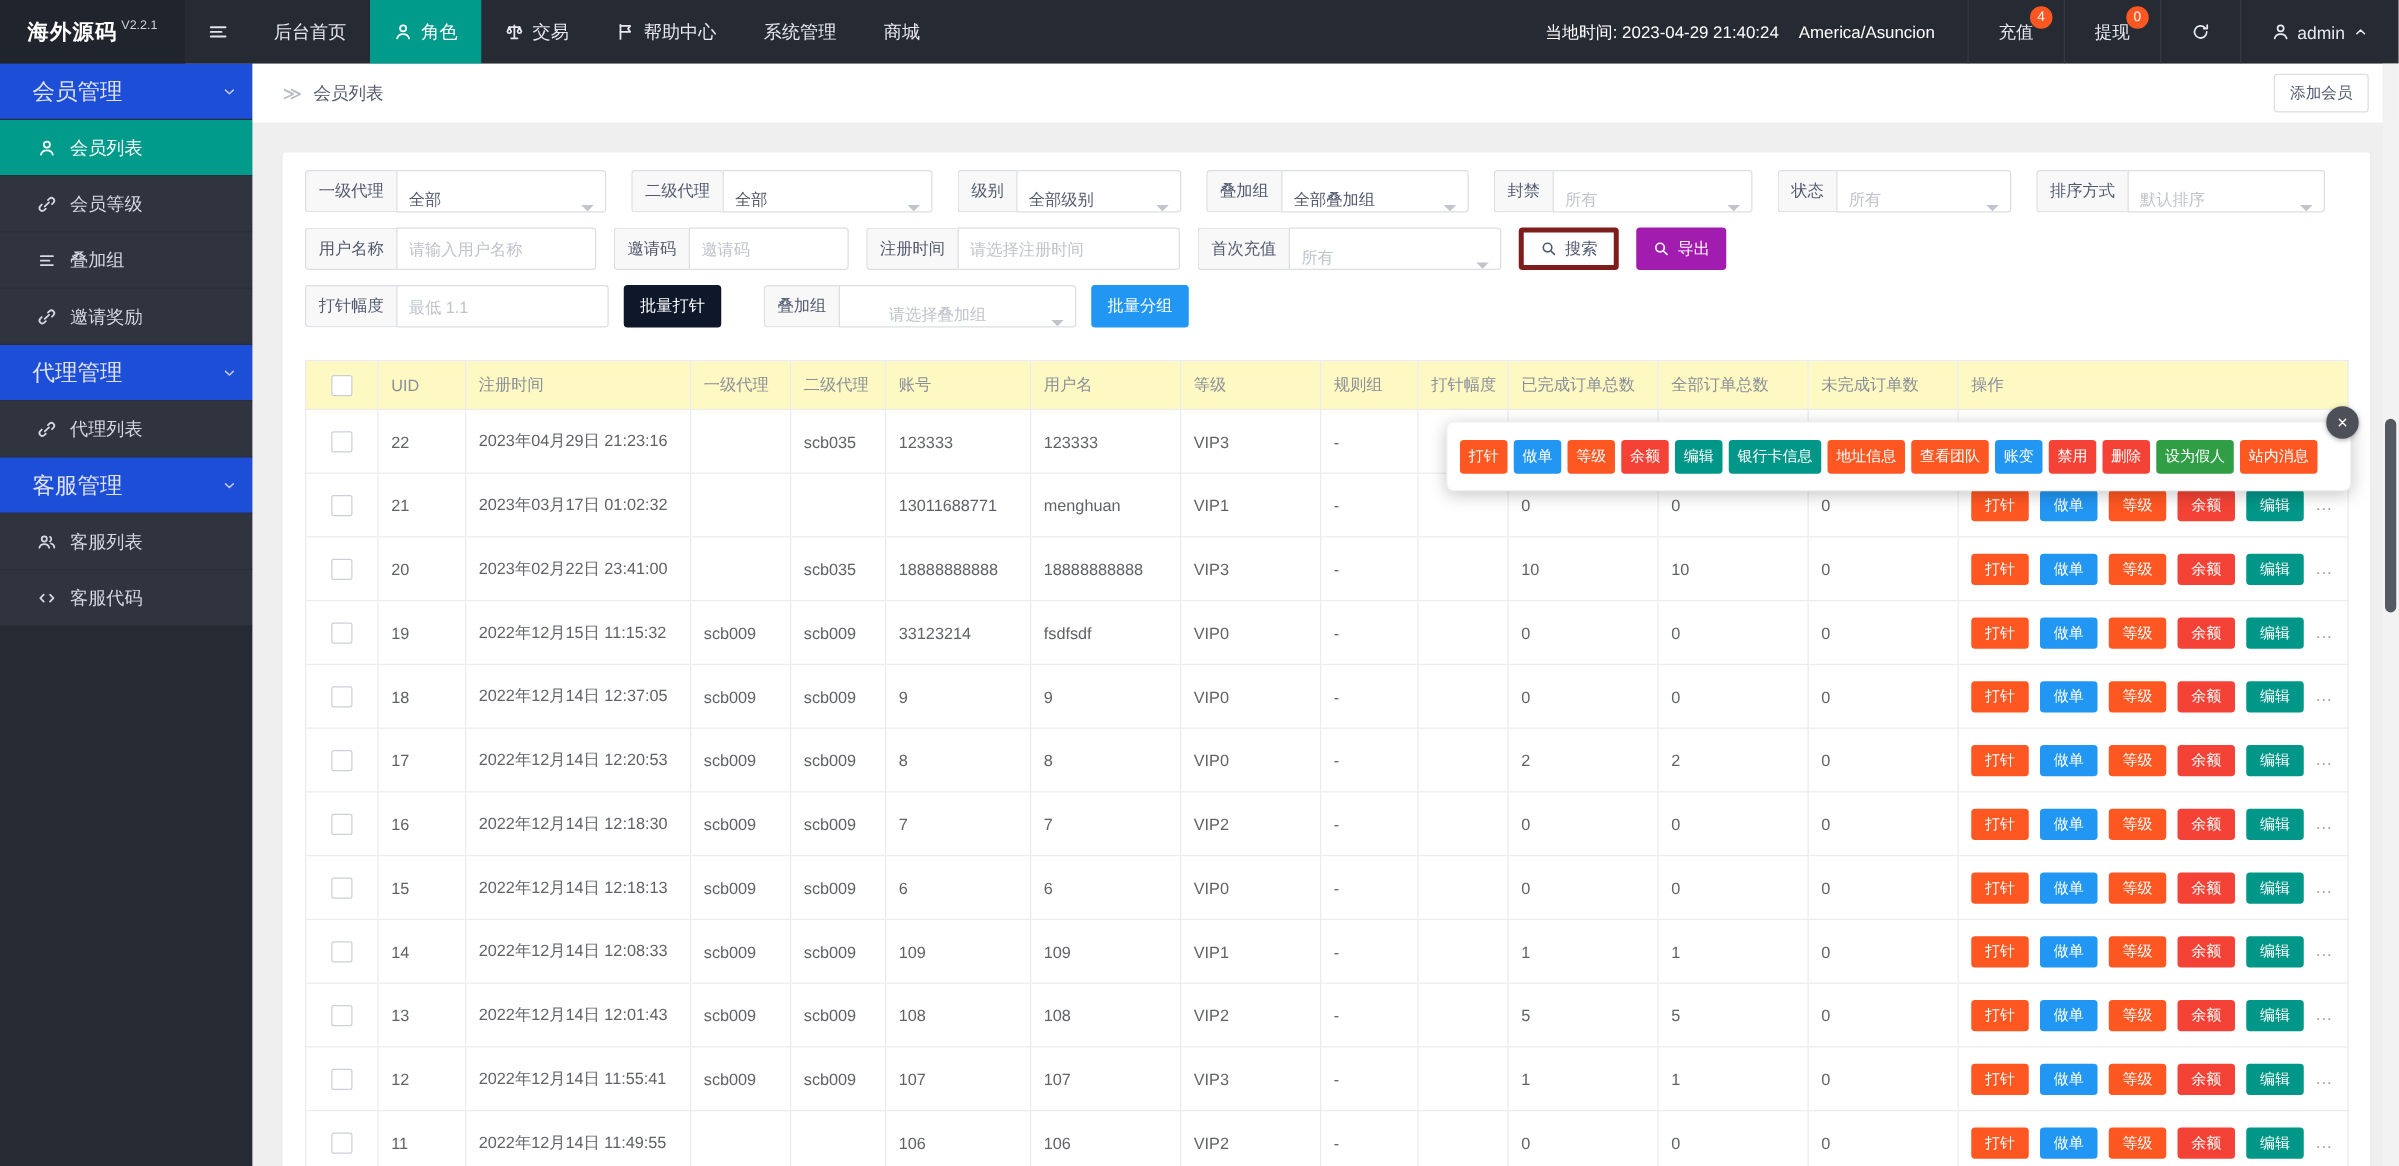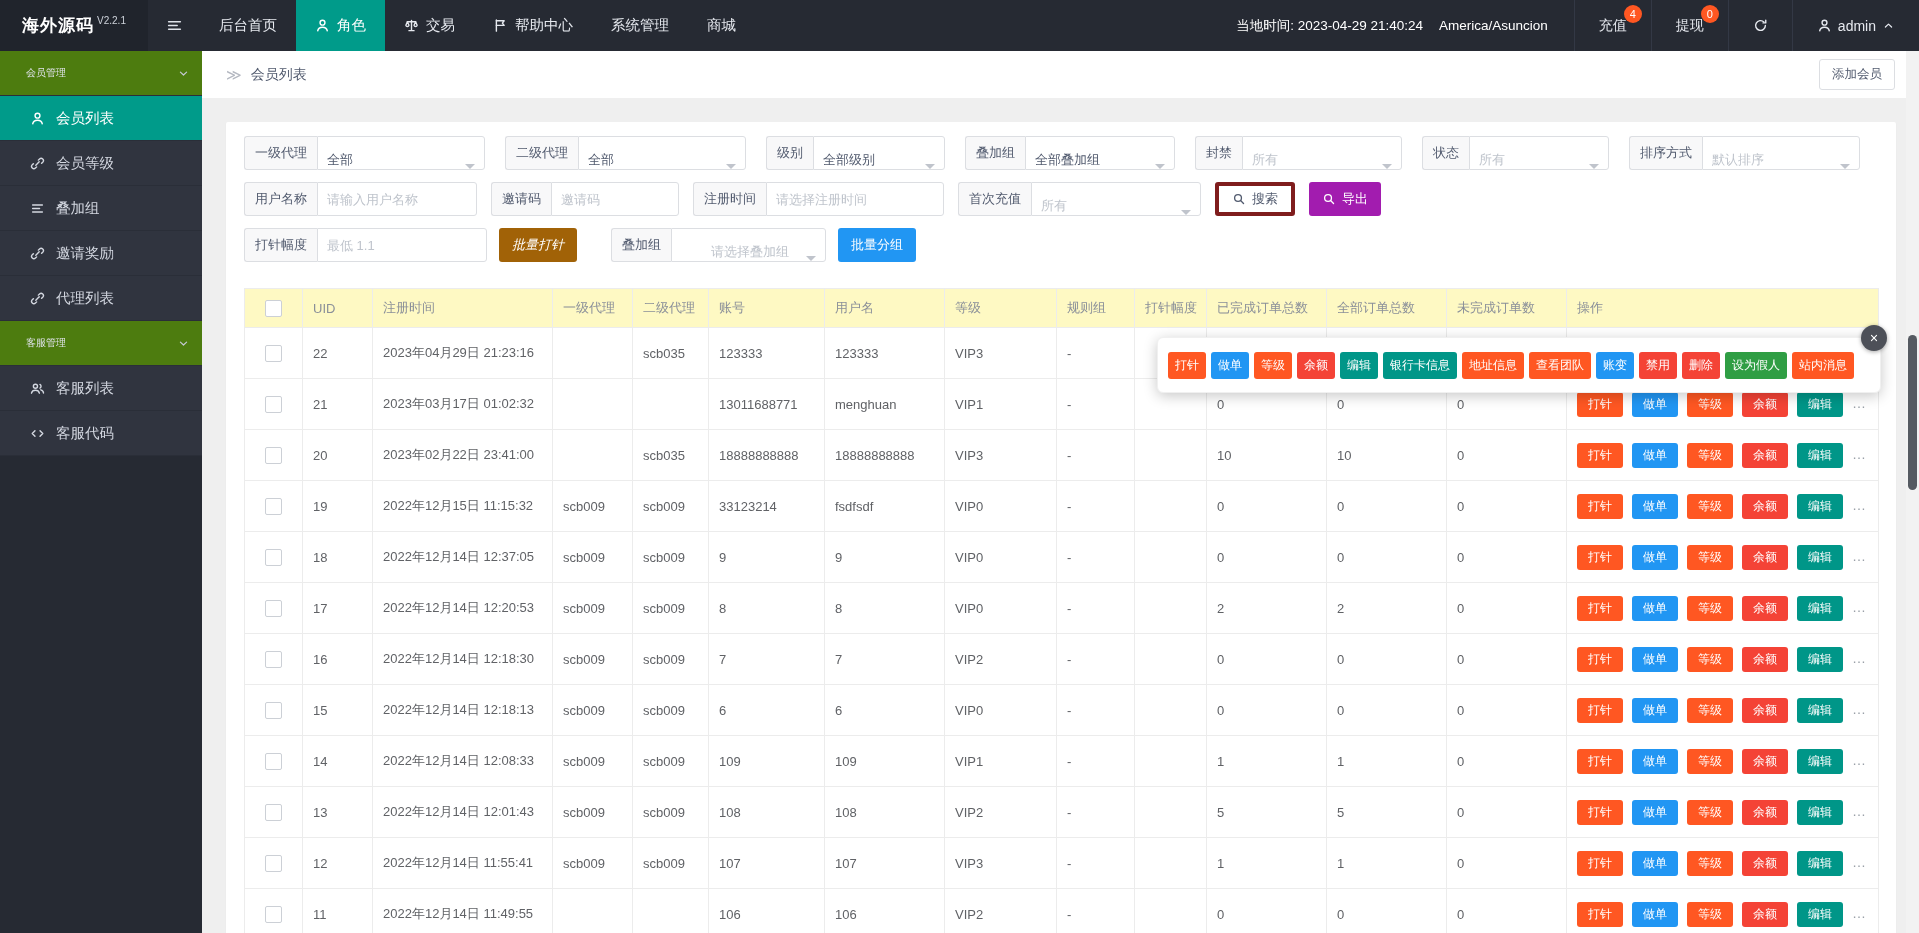--- a/index.html
+++ b/index.html
@@ -17,21 +17,21 @@
   .topmenu-item.active { background: #009b8a; color: #fff; }
   .topbar-right { margin-left: auto; display: flex; align-items: stretch; }
   .time-wrap { display: flex; align-items: center; gap: 16px; font-size: 13.5px; color: #fff; padding-right: 26px; }
   .top-link { position: relative; display: flex; align-items: center; gap: 6px; padding: 0 24px; font-size: 14px; border-left: 1px solid #333845; cursor: pointer; }
   .badge { position: absolute; top: 5px; right: 9px; min-width: 18px; height: 18px; border-radius: 9px; background: #ff5722; color:#fff; font-size: 11px; line-height: 18px; text-align: center; padding: 0 5px; }
   .ic { width: 16px; height: 16px; fill: none; stroke: currentColor; stroke-width: 1.5; stroke-linecap: round; stroke-linejoin: round; display:block; }
 
   
   .main { display: flex; height: 882px; }
   .sidebar { width: 202px; background: #262a33; display: flex; flex-direction: column; flex-shrink: 0; }
-  .side-group { height: 45px; display: flex; align-items: center; padding: 0 12px 0 26px; background: #4d7c0f; color: #e0e3ea; font-size: 10px; border-bottom: 1px solid #2b2f39; cursor: pointer; }
+  .side-group { height: 45px; display: flex; align-items: center; padding: 0 12px 0 26px; background: #1d4ed8; color: #e0e3ea; font-size: 18px; border-bottom: 1px solid #2b2f39; cursor: pointer; }
   .side-group .chev { margin-left: auto; color: #c4c9d4; }
   .side-item { height: 45px; display: flex; align-items: center; gap: 11px; padding: 0 14px 0 30px; background: #30343f; color: #d4d8e1; font-size: 14.5px; border-bottom: 1px solid #2a2e38; cursor: pointer; }
   .side-item.active { background: #009b8a; color: #fff; }
   .side-rest { flex: 1; background: #262a33; }
 
   .content { flex: 1; position: relative; background: #efefef; overflow: hidden; }
   .breadcrumb-bar { height: 47px; background: #fff; display: flex; align-items: center; padding: 0 24px; }
   .crumb-icon { color: #b4b8c1; font-size: 15px; margin-right: 9px; }
   .crumb-label { font-size: 14px; color: #515a6e; }
   .btn-add { margin-left: auto; background: #fff; border: 1px solid #dcdee2; border-radius: 3px; padding: 6px 12px; font-size: 12.5px; color: #515a6e; cursor: pointer; }
@@ -46,21 +46,21 @@
   .faddon { background: #f8f8f9; border: 1px solid #dcdee2; border-right: none; border-radius: 3px 0 0 3px; display: flex; align-items: center; padding: 0 10px; font-size: 13px; color: #515a6e; white-space: nowrap; }
   .fselect { background: #fff; border: 1px solid #dcdee2; border-radius: 0 3px 3px 0; display: flex; align-items: flex-end; padding: 0 9px; font-size: 13px; color: #515a6e; cursor: pointer; }
   .fselect .val { flex: 1; white-space: nowrap; overflow: hidden; }
   .fselect.muted .val { color: #bfc4cc; }
   .caret { width: 0; height: 0; border-top: 5px solid #c0c4cc; border-left: 5px solid transparent; border-right: 5px solid transparent; margin-left: 8px; }
   .finput { border: 1px solid #dcdee2; border-radius: 0 3px 3px 0; font-size: 13px; color: #515a6e; padding: 0 9px; outline: none; }
   .finput::placeholder { color: #bfc4cc; }
   .btn { border: none; border-radius: 3px; font-size: 13px; cursor: pointer; display: inline-flex; align-items: center; gap: 6px; height: 34px; padding: 0 13px; font-family: inherit; }
   .btn-plain { background: #fff; border: 4px solid #7f1d1d; color: #515a6e; }
   .btn-export { background: #a21caf; color: #fff; }
-  .btn-redorange { background: #a16207; color: #fff; font-style: italic; }
+  .btn-redorange { background: #0f172a; color: #fff; }
   .btn-blue { background: #2196f3; color: #fff; }
 
   
   table { width: 100%; border-collapse: collapse; table-layout: fixed; margin-top: 26px; }
   th, td { border: 1px solid #ececec; font-size: 13px; padding: 0 10px; text-align: left; font-weight: normal; overflow: hidden; white-space: nowrap; }
   th { height: 39px; color: #8a8f99; background: #fef9c3; }
   td { height: 51px; color: #606266; }
   .cb { width: 17px; height: 17px; border: 1px solid #ccd0d6; border-radius: 2px; background: #fff; margin: 0 auto; cursor: pointer; }
   .act { display: inline-block; padding: 4px 11px; border-radius: 3px; color: #fff; font-size: 12px; margin-right: 9px; cursor: pointer; white-space: nowrap; }
   .c-orange { background: #ff5722; } .c-blue { background: #2196f3; } .c-red { background: #f44336; }
@@ -192,20 +192,28 @@
         </svg>
         <span>叠加组</span>
       </div>
       <div class="side-item">
         <svg class="ic" style="width:15px;height:15px" viewBox="0 0 16 16">
           <path d="M6.2 9.8l3.6-3.6"></path>
           <path d="M8.9 4.4l1.3-1.3a2.45 2.45 0 0 1 3.46 3.46l-1.3 1.3"></path>
           <path d="M7.1 11.6l-1.3 1.3a2.45 2.45 0 0 1-3.46-3.46l1.3-1.3"></path>
         </svg>
         <span>邀请奖励</span>
+      </div>
+      <div class="side-group">
+        <span>代理管理</span>
+        <span class="chev">
+          <svg class="ic" style="width:13px;height:13px" viewBox="0 0 16 16">
+            <path d="M4.2 6.3 8 9.9l3.8-3.6"></path>
+          </svg>
+        </span>
       </div>
       <div class="side-item">
         <svg class="ic" style="width:15px;height:15px" viewBox="0 0 16 16">
           <path d="M6.2 9.8l3.6-3.6"></path>
           <path d="M8.9 4.4l1.3-1.3a2.45 2.45 0 0 1 3.46 3.46l-1.3 1.3"></path>
           <path d="M7.1 11.6l-1.3 1.3a2.45 2.45 0 0 1-3.46-3.46l1.3-1.3"></path>
         </svg>
         <span>代理列表</span>
       </div>
       <div class="side-group">
@@ -338,21 +346,21 @@
 
         <div class="frow frow3" id="frow3">
           <div class="fgroup">
             <span class="faddon">打针幅度</span>
             <input class="finput" style="width: 170px;" placeholder="最低 1.1">
           </div>
           <button class="btn btn-redorange">批量打针</button>
           <span style="width:10px"></span>
           <div class="fgroup">
               <span class="faddon">叠加组</span>
-              <div class="fselect muted" style="width: 155px; padding-left: 39px;">
+              <div class="fselect muted" style="width: 190px; padding-left: 39px;">
                 <span class="val">请选择叠加组</span>
                 <span class="caret"></span>
               </div>
             </div>
           <button class="btn btn-blue">批量分组</button>
         </div>
 
         <table>
           <colgroup>
             <col style="width:58px">

